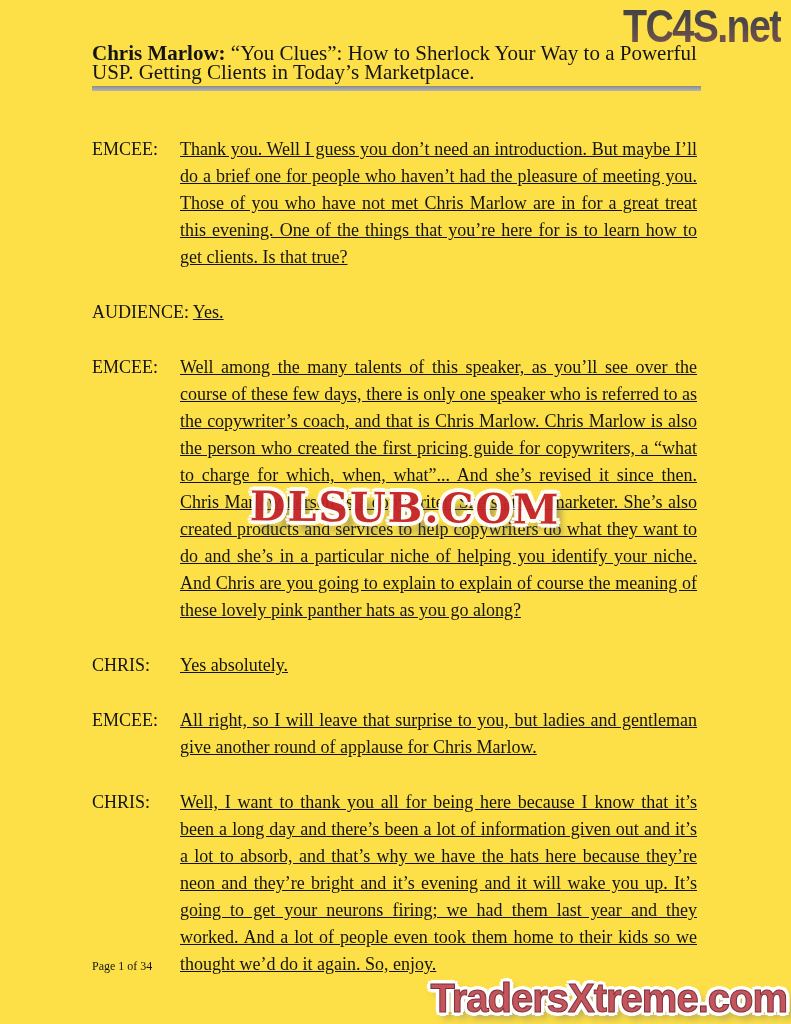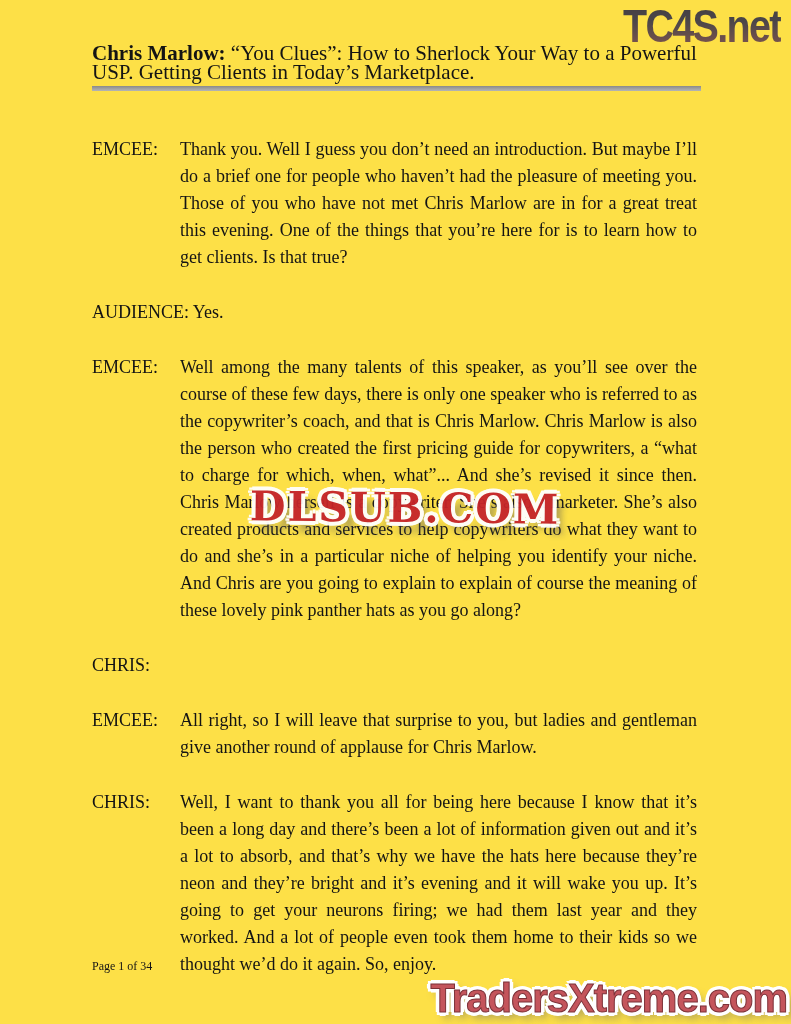--- a/index.html
+++ b/index.html
@@ -53,21 +53,21 @@
   .transcript {
     position: absolute;
     left: 92px;
     top: 136px;
     width: 609px;
     font-size: 18px;
     line-height: 27px;
   }
   .entry { display: flex; margin-bottom: 28px; }
   .entry .speaker { width: 88px; flex: none; }
-  .entry .text { width: 517px; text-align: justify; }
+  .entry .text { width: 517px; text-align: justify; text-decoration: underline; }
   .entry.inline-entry { display: block; }
   .entry.inline-entry .speaker { display: inline; width: auto; text-align: right; }
   .entry.inline-entry .text { display: inline; width: auto; text-align: right; }
 
   
   .watermark {
     position: absolute;
     left: 250px;
     top: 484px;
     z-index: 5;
@@ -138,20 +138,21 @@
       <span class="text">Yes.</span>
     </div>
 
     <div class="entry">
       <div class="speaker">EMCEE:</div>
       <div class="text">Well among the many talents of this speaker, as you’ll see over the course of these few days, there is only one speaker who is referred to as the copywriter’s coach, and that is Chris Marlow. Chris Marlow is also the person who created the first pricing guide for copywriters, a “what to charge for which, when, what”... And she’s revised it since then. Chris Marlow herself is a copywriter. She’s also a marketer. She’s also created products and services to help copywriters do what they want to do and she’s in a particular niche of helping you identify your niche. And Chris are you going to explain to explain of course the meaning of these lovely pink panther hats as you go along?</div>
     </div>
 
     <div class="entry">
       <div class="speaker">CHRIS:</div>
+      <div class="text">Yes absolutely.</div>
     </div>
 
     <div class="entry">
       <div class="speaker">EMCEE:</div>
       <div class="text">All right, so I will leave that surprise to you, but ladies and gentleman give another round of applause for Chris Marlow.</div>
     </div>
 
     <div class="entry">
       <div class="speaker">CHRIS:</div>
       <div class="text">Well, I want to thank you all for being here because I know that it’s been a long day and there’s been a lot of information given out and it’s a lot to absorb, and that’s why we have the hats here because they’re neon and they’re bright and it’s evening and it will wake you up. It’s going to get your neurons firing; we had them last year and they worked. And a lot of people even took them home to their kids so we thought we’d do it again. So, enjoy.</div>

